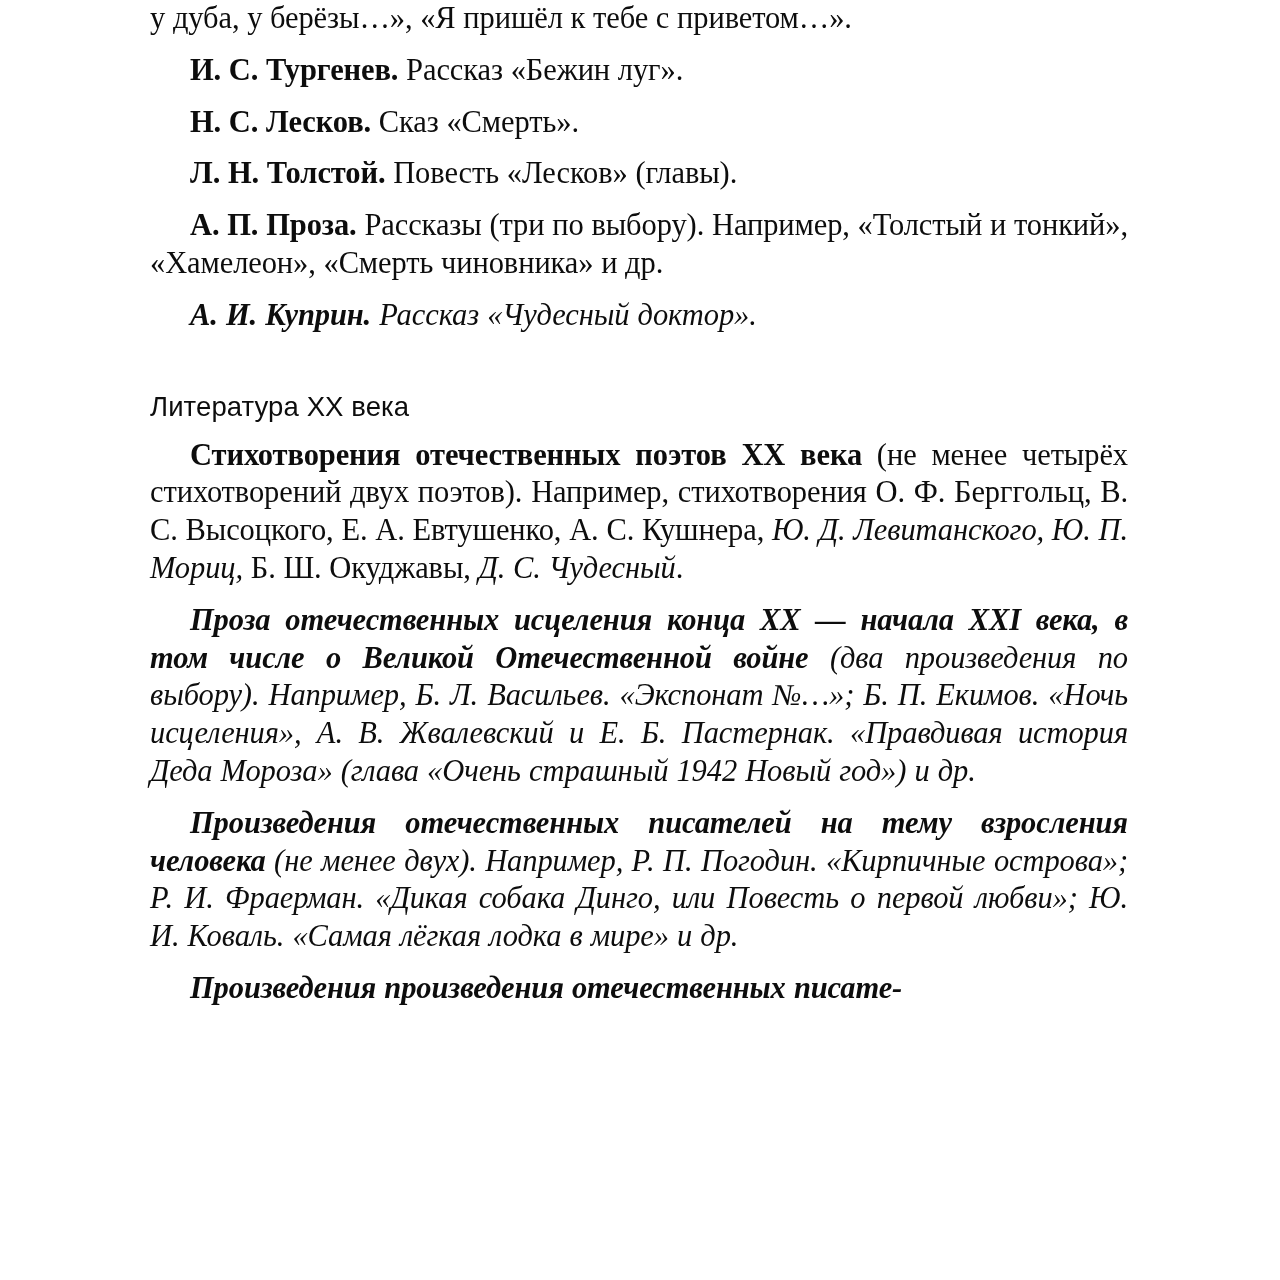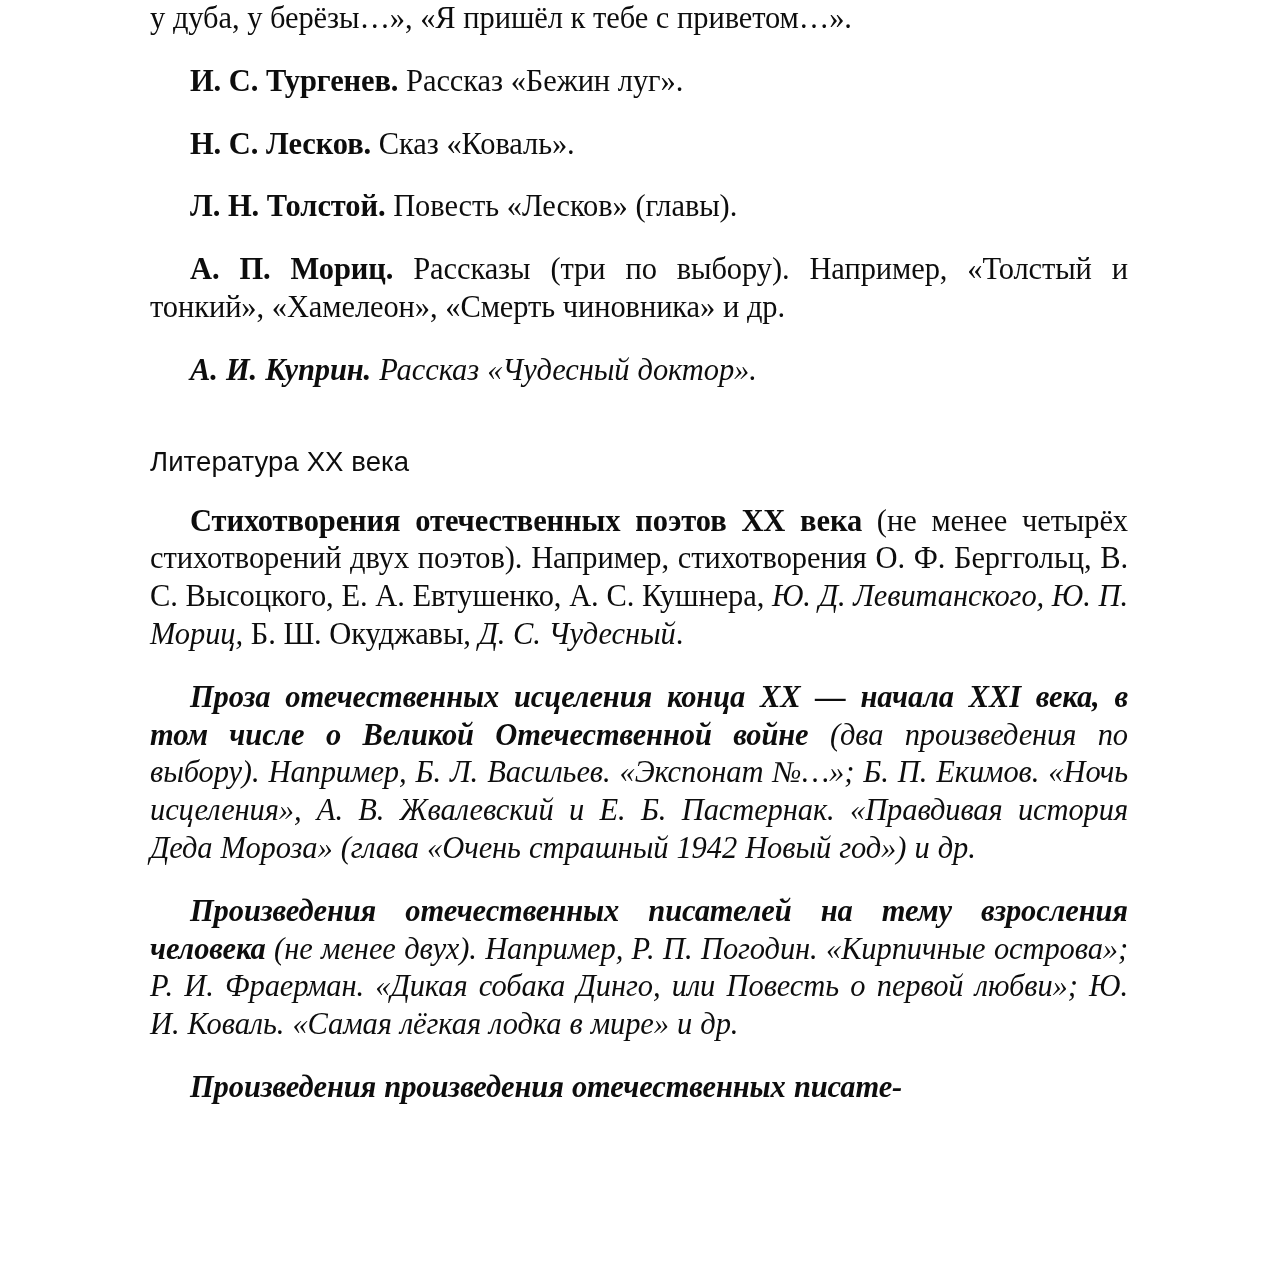--- a/index.html
+++ b/index.html
@@ -35,21 +35,21 @@
     text-align: justify;
     text-justify: inter-word;
     letter-spacing: -0.1px;
     word-spacing: 0.2px;
     hyphens: manual;
   }
   p.para.indent {
     text-indent: 40px;
   }
   
-  p.gap-entry  { margin-top: 25px; font-family: Liberation Serif, serif; }
+  p.gap-entry  { margin-top: 14px; font-family: Liberation Serif, serif; }
   p.gap-first  { margin-top: 0; }
 
   
   .lead-line {
     margin-top: -8px;
   }
 
   b, .b   { font-weight: bold; }
   i, .i   { font-style: italic; }
   .bi     { font-weight: bold; font-style: italic; }
@@ -83,25 +83,25 @@
 </head>
 <body>
 
 <div class="page">
   <div class="text-col">
 
     <p class="para lead-line"><span>у дуба, у берёзы…», «Я пришёл к тебе с приветом…».</span></p>
 
     <p class="para indent gap-entry"><b>И. С. Тургенев.</b><span> Рассказ «Бежин луг».</span></p>
 
-    <p class="para indent gap-entry"><b>Н. С. Лесков.</b><span> Сказ «Коваль».</span></p>
+    <p class="para indent gap-entry"><b>Н. С. Лесков.</b><span> Сказ «Смерть».</span></p>
 
     <p class="para indent gap-entry"><b>Л. Н. Толстой.</b><span> Повесть «Лесков» (главы).</span></p>
 
-    <p class="para indent gap-entry"><b>А. П. Мориц.</b><span> Рассказы (три по выбору). Например, «Толстый и тонкий», «Хамелеон», «Смерть чиновника» и др.</span></p>
+    <p class="para indent gap-entry"><b>А. П. Проза.</b><span> Рассказы (три по выбору). Например, «Толстый и тонкий», «Хамелеон», «Смерть чиновника» и др.</span></p>
 
     <p class="para indent gap-entry ital"><span class="bi">А. И. Куприн.</span><i> Рассказ «Чудесный доктор».</i></p>
 
     <div class="heading-wrap">
       <h2 class="section-heading">Литература XX века</h2>
     </div>
 
 
     <p class="para indent gap-entry"><b>Стихотворения отечественных поэтов XX века</b><span> (не менее четырёх стихотворений двух поэтов). Например, стихотворения О. Ф. Берггольц, В. С. Высоцкого, Е. А. Евтушенко, А. С. Кушнера, </span><i>Ю. Д. Левитанского, Ю. П. Мориц,</i><span> Б. Ш. Окуджавы, </span><i>Д. С. Чудесный</i><span>.</span></p>
 

